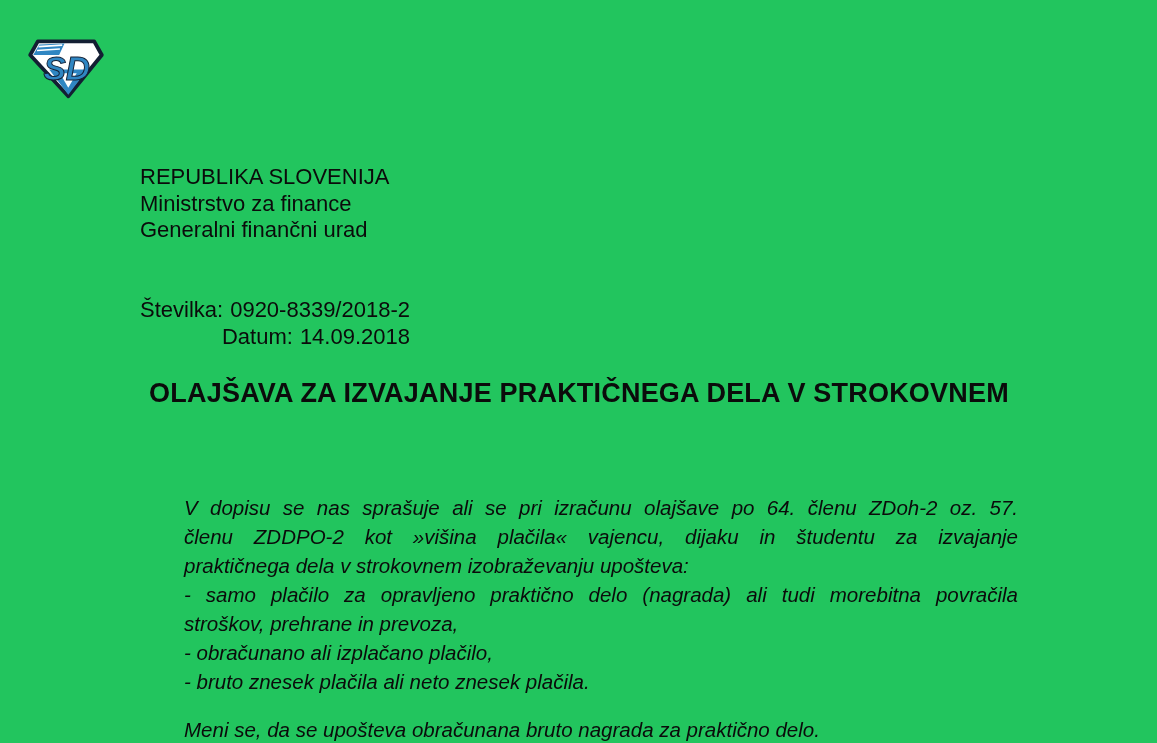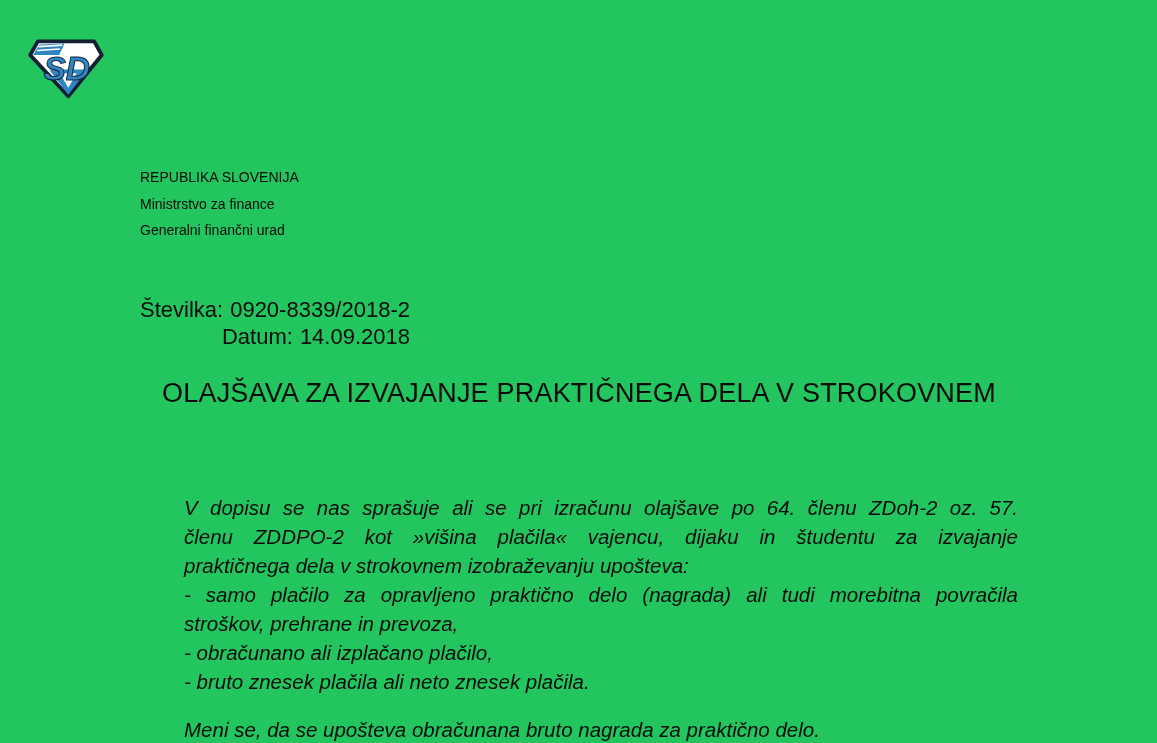--- a/index.html
+++ b/index.html
@@ -20,42 +20,42 @@
     position: absolute;
     left: 26px;
     top: 36px;
     width: 80px;
     height: 64px;
   }
   .letterhead {
     position: absolute;
     left: 140px;
     top: 164px;
-    font-size: 14px;
+    font-size: 22px;
     line-height: 26.5px;
     white-space: nowrap;
   }
   .meta {
     position: absolute;
     left: 140px;
     top: 296px;
     font-size: 22px;
     line-height: 27px;
     white-space: nowrap;
     text-align: right;
   }
   .meta .val { margin-left: 7px; }
   .title {
     position: absolute;
     left: 140px;
     top: 378px;
     width: 878px;
     margin: 0;
     font-size: 27px;
-    font-weight: normal;
+    font-weight: bold;
     line-height: 30px;
     text-align: center;
     letter-spacing: 0.2px;
   }
   .title .tline { display: block; }
   .bodytext {
     position: absolute;
     left: 140px;
     top: 493px;
     width: 878px;

